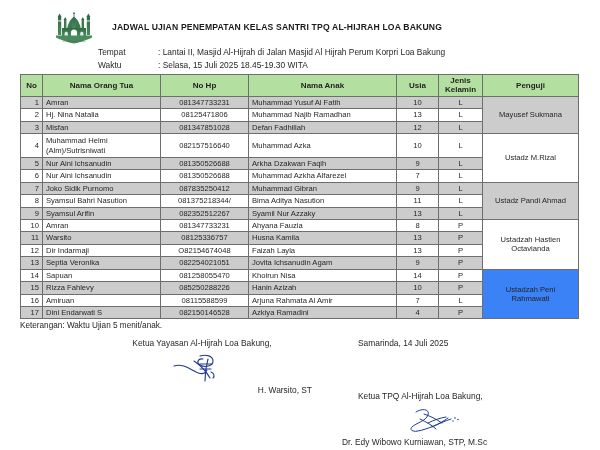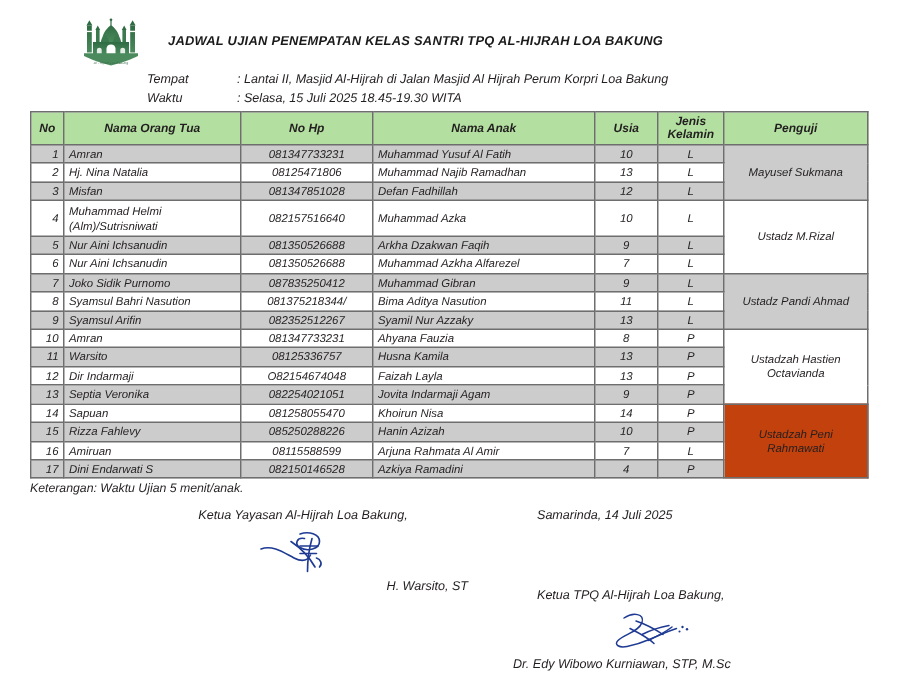--- a/index.html
+++ b/index.html
@@ -15,21 +15,20 @@
     color: #231f20;
     -webkit-font-smoothing: antialiased;
   }
 
   .page {
     position: relative;
     width: 600px;
     height: 450px;
     box-sizing: border-box;
     padding: 0;
-    font-style: italic;
   }
 
   
   .header {
     display: flex;
     align-items: center;
     padding: 9px 0 0 52px;
     height: 44px;
     box-sizing: border-box;
   }
@@ -108,21 +107,21 @@
   td.no      { text-align: right; padding-right: 4px; }
   td.ortu    { text-align: left; padding-left: 4px; }
   td.hp      { text-align: center; padding-left: 4px; }
   td.anak    { text-align: left; padding-left: 4px; }
   td.usia    { text-align: center; }
   td.jk      { text-align: center; }
   td.penguji { text-align: center; }
 
   tr.shade td { background: #cccccc; }
   tr.plain td { background: #ffffff; }
-  tr.plain td.penguji.pg-shade { background: #c2410c; }
+  tr.plain td.penguji.pg-shade { background: #3b82f6; }
 
   td.tall { height: 21px; }
 
   
   .note {
     padding-left: 20px;
     margin-top: 2px;
     font-size: 8.2px;
     color: #231f20;
   }
@@ -353,21 +352,21 @@
             <td class="ortu">Dir Indarmaji</td>
             <td class="hp">O82154674048</td>
             <td class="anak">Faizah Layla</td>
             <td class="usia">13</td>
             <td class="jk">P</td>
           </tr>
           <tr class="shade">
             <td class="no">13</td>
             <td class="ortu">Septia Veronika</td>
             <td class="hp">082254021051</td>
-            <td class="anak">Jovita Indarmaji Agam</td>
+            <td class="anak">Jovita Ichsanudin Agam</td>
             <td class="usia">9</td>
             <td class="jk">P</td>
           </tr>
           <tr class="plain">
             <td class="no">14</td>
             <td class="ortu">Sapuan</td>
             <td class="hp">081258055470</td>
             <td class="anak">Khoirun Nisa</td>
             <td class="usia">14</td>
             <td class="jk">P</td>

